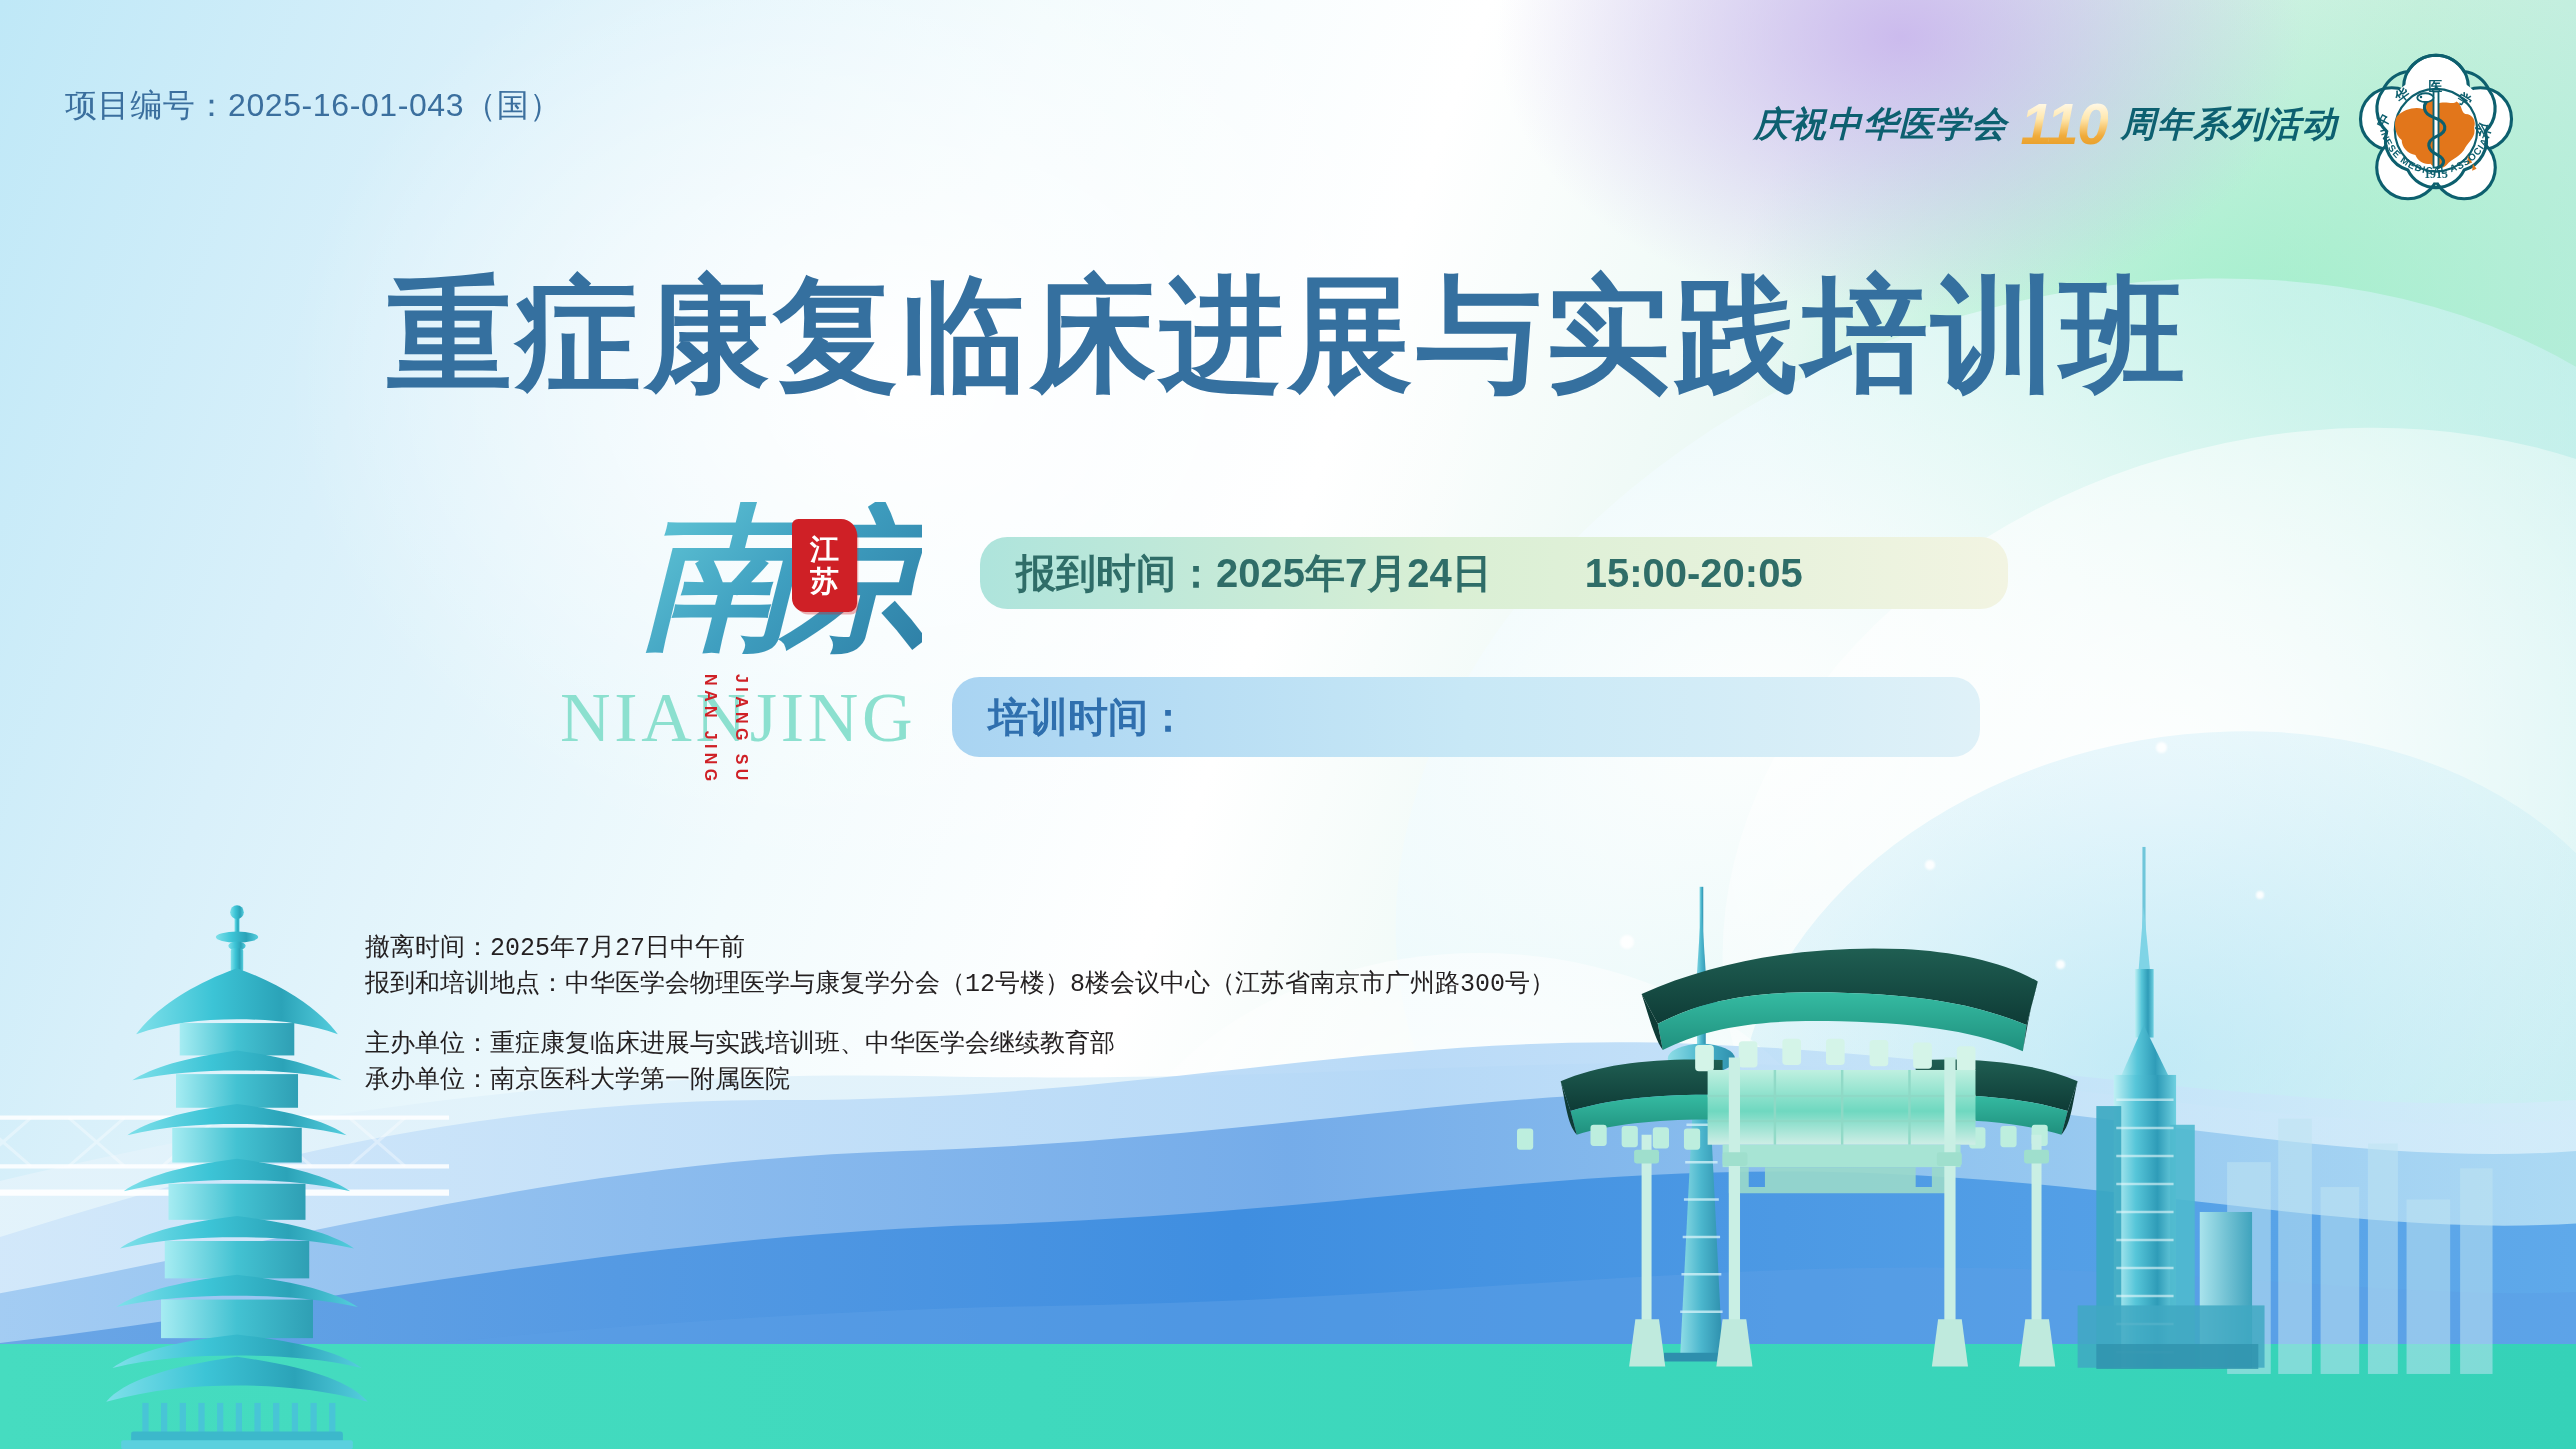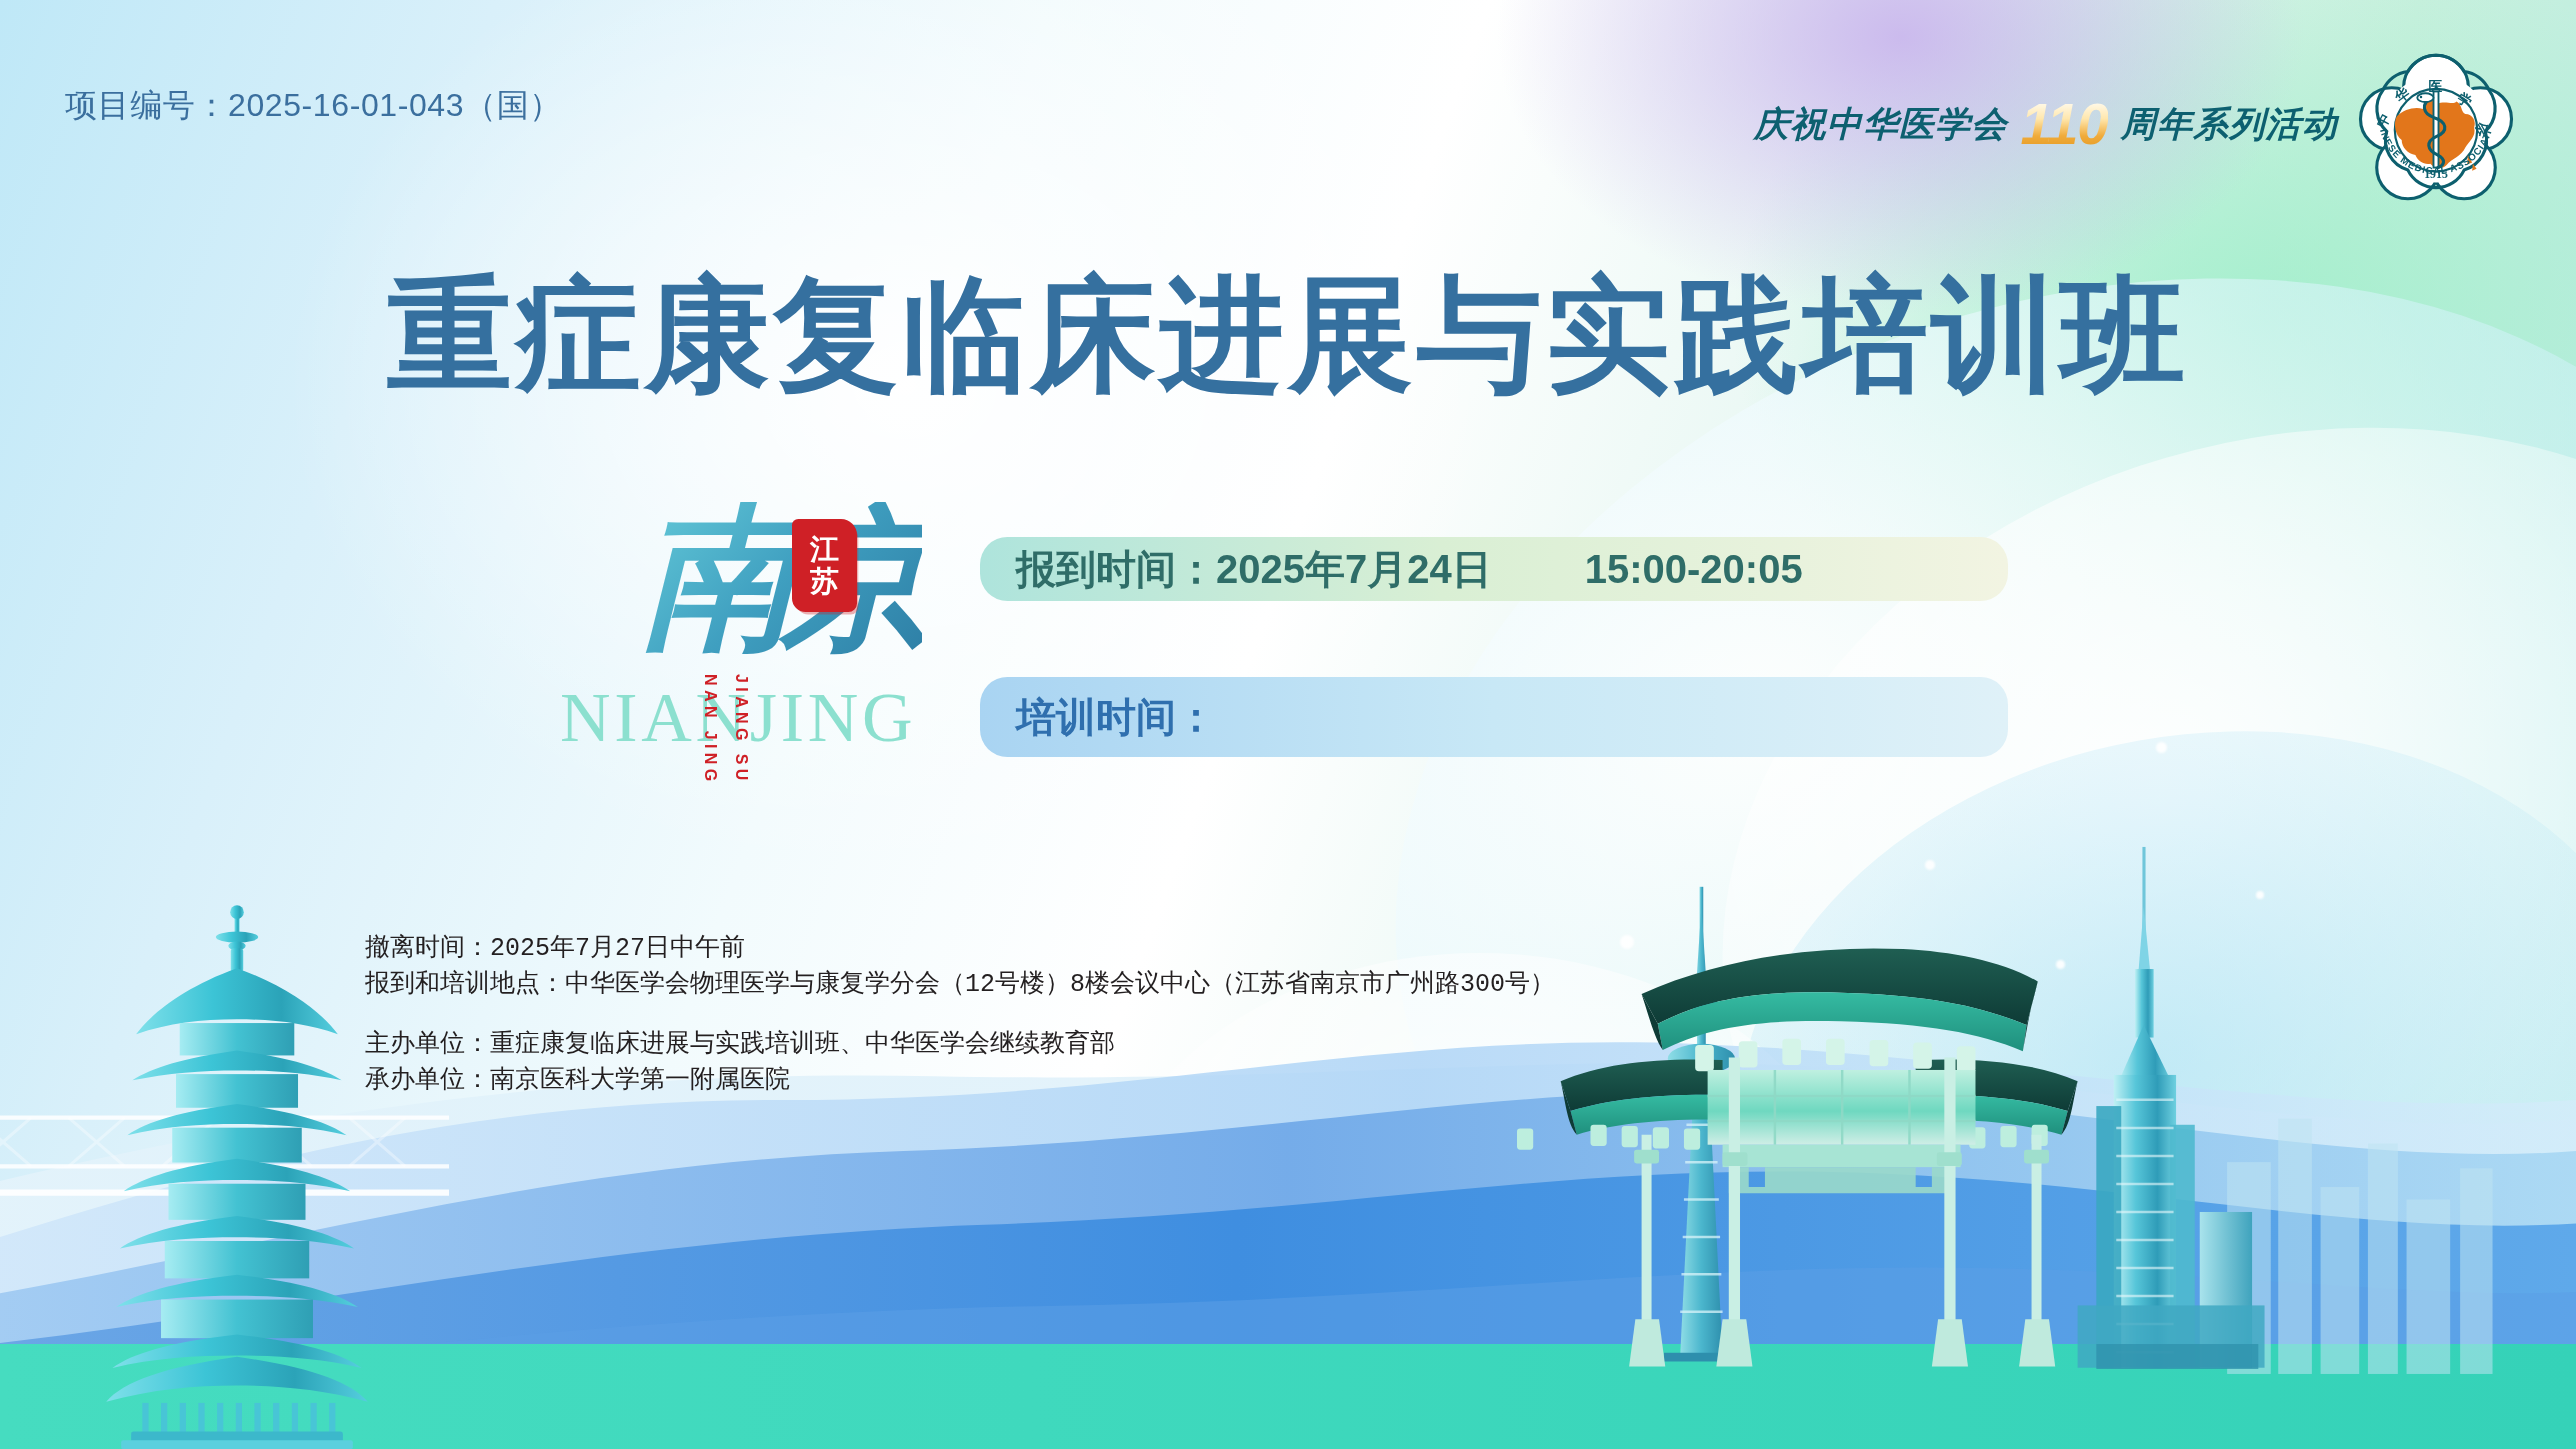--- a/index.html
+++ b/index.html
@@ -106,27 +106,27 @@
     writing-mode:vertical-rl;line-height:1.9;font-weight:bold;
   }
 
   
   .pill{
     position:absolute;display:flex;align-items:center;
     border-radius:27.4px;white-space:nowrap;
     font-weight:bold;
   }
   .pill1{
-    left:980px;top:537px;width:1028px;height:64px;
+    left:980px;top:537px;width:1028px;height:72px;
     background:linear-gradient(90deg,#aee4dc 0%,#d9efd4 45%,#f2f4e2 100%);
     color:#2f6d68;font-size:40px;padding:0 0 0 36px;box-sizing:border-box;
   }
   .pill1 .gap{display:inline-block;width:93px;}
   .pill2{
-    left:980px;top:677px;width:1028px;height:80px;
+    left:952px;top:677px;width:1028px;height:80px;
     background:linear-gradient(90deg,#a9d4f2 0%,#c8e8f6 50%,#dff1f8 100%);
     color:#2f6fae;font-size:40px;padding:0 0 0 36px;box-sizing:border-box;
   }
 
   
   .details{position:absolute;left:365px;top:931px;color:#231f20;}
   .details .ln{font-size:25px;line-height:1.42;white-space:nowrap;font-family:Liberation Mono, monospace;}
   .details .grp2{margin-top:25px;}
 
   

